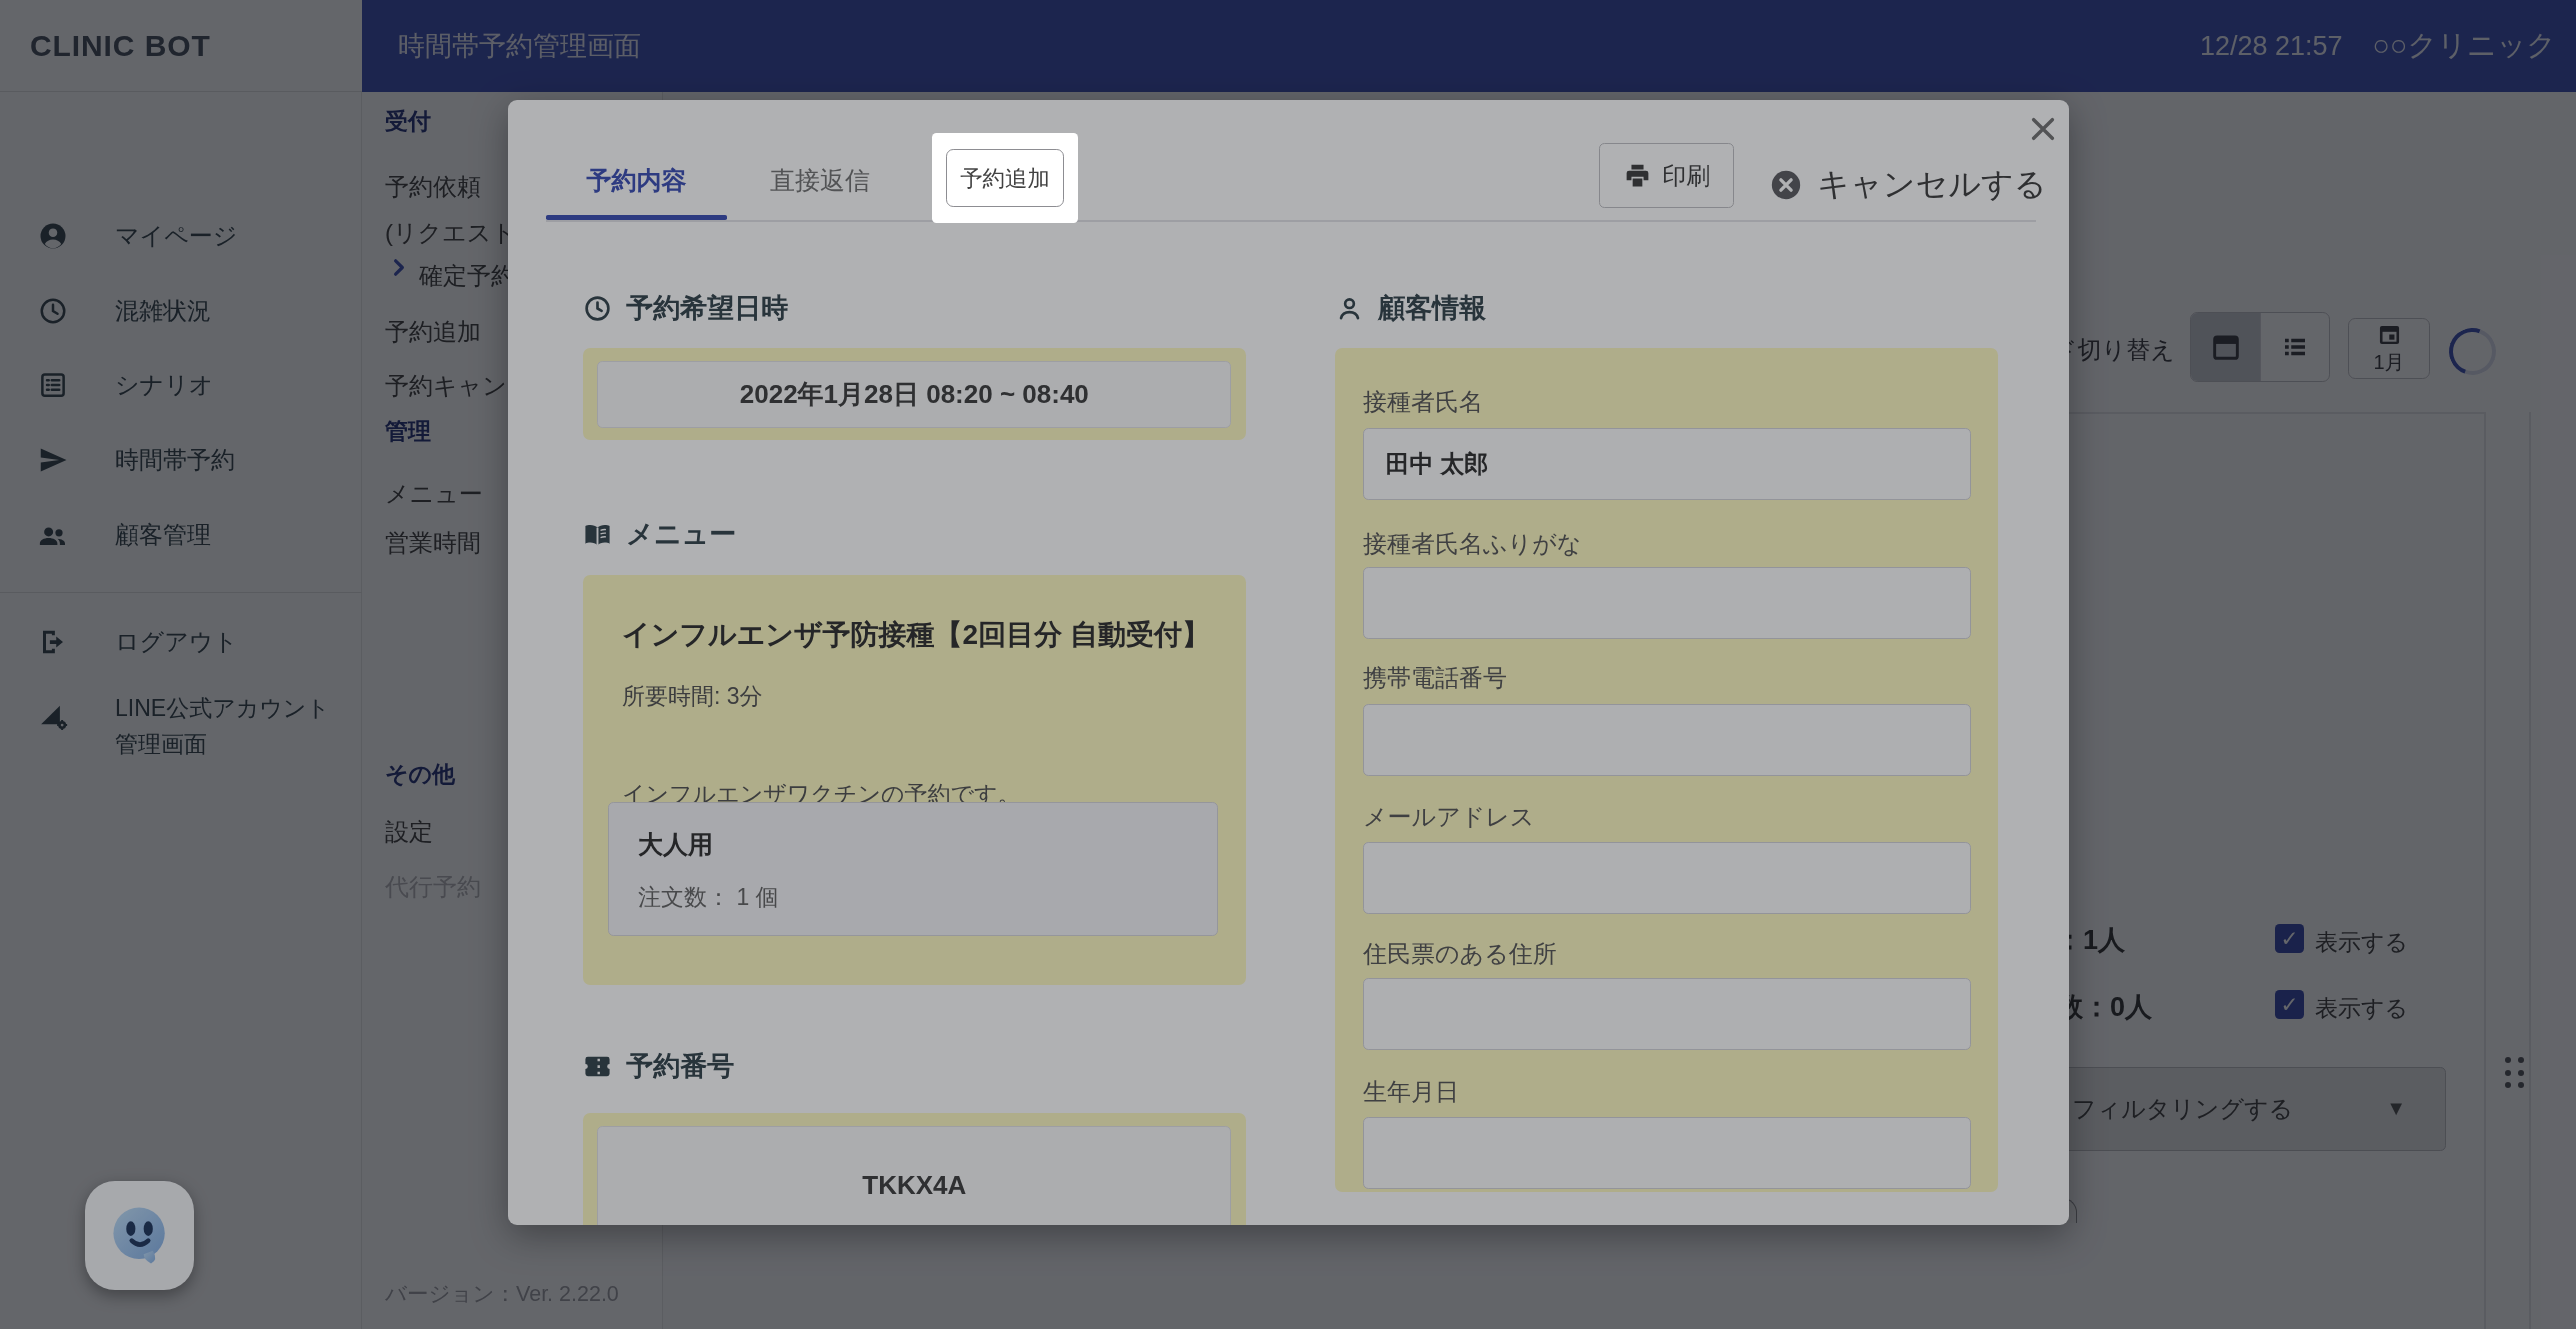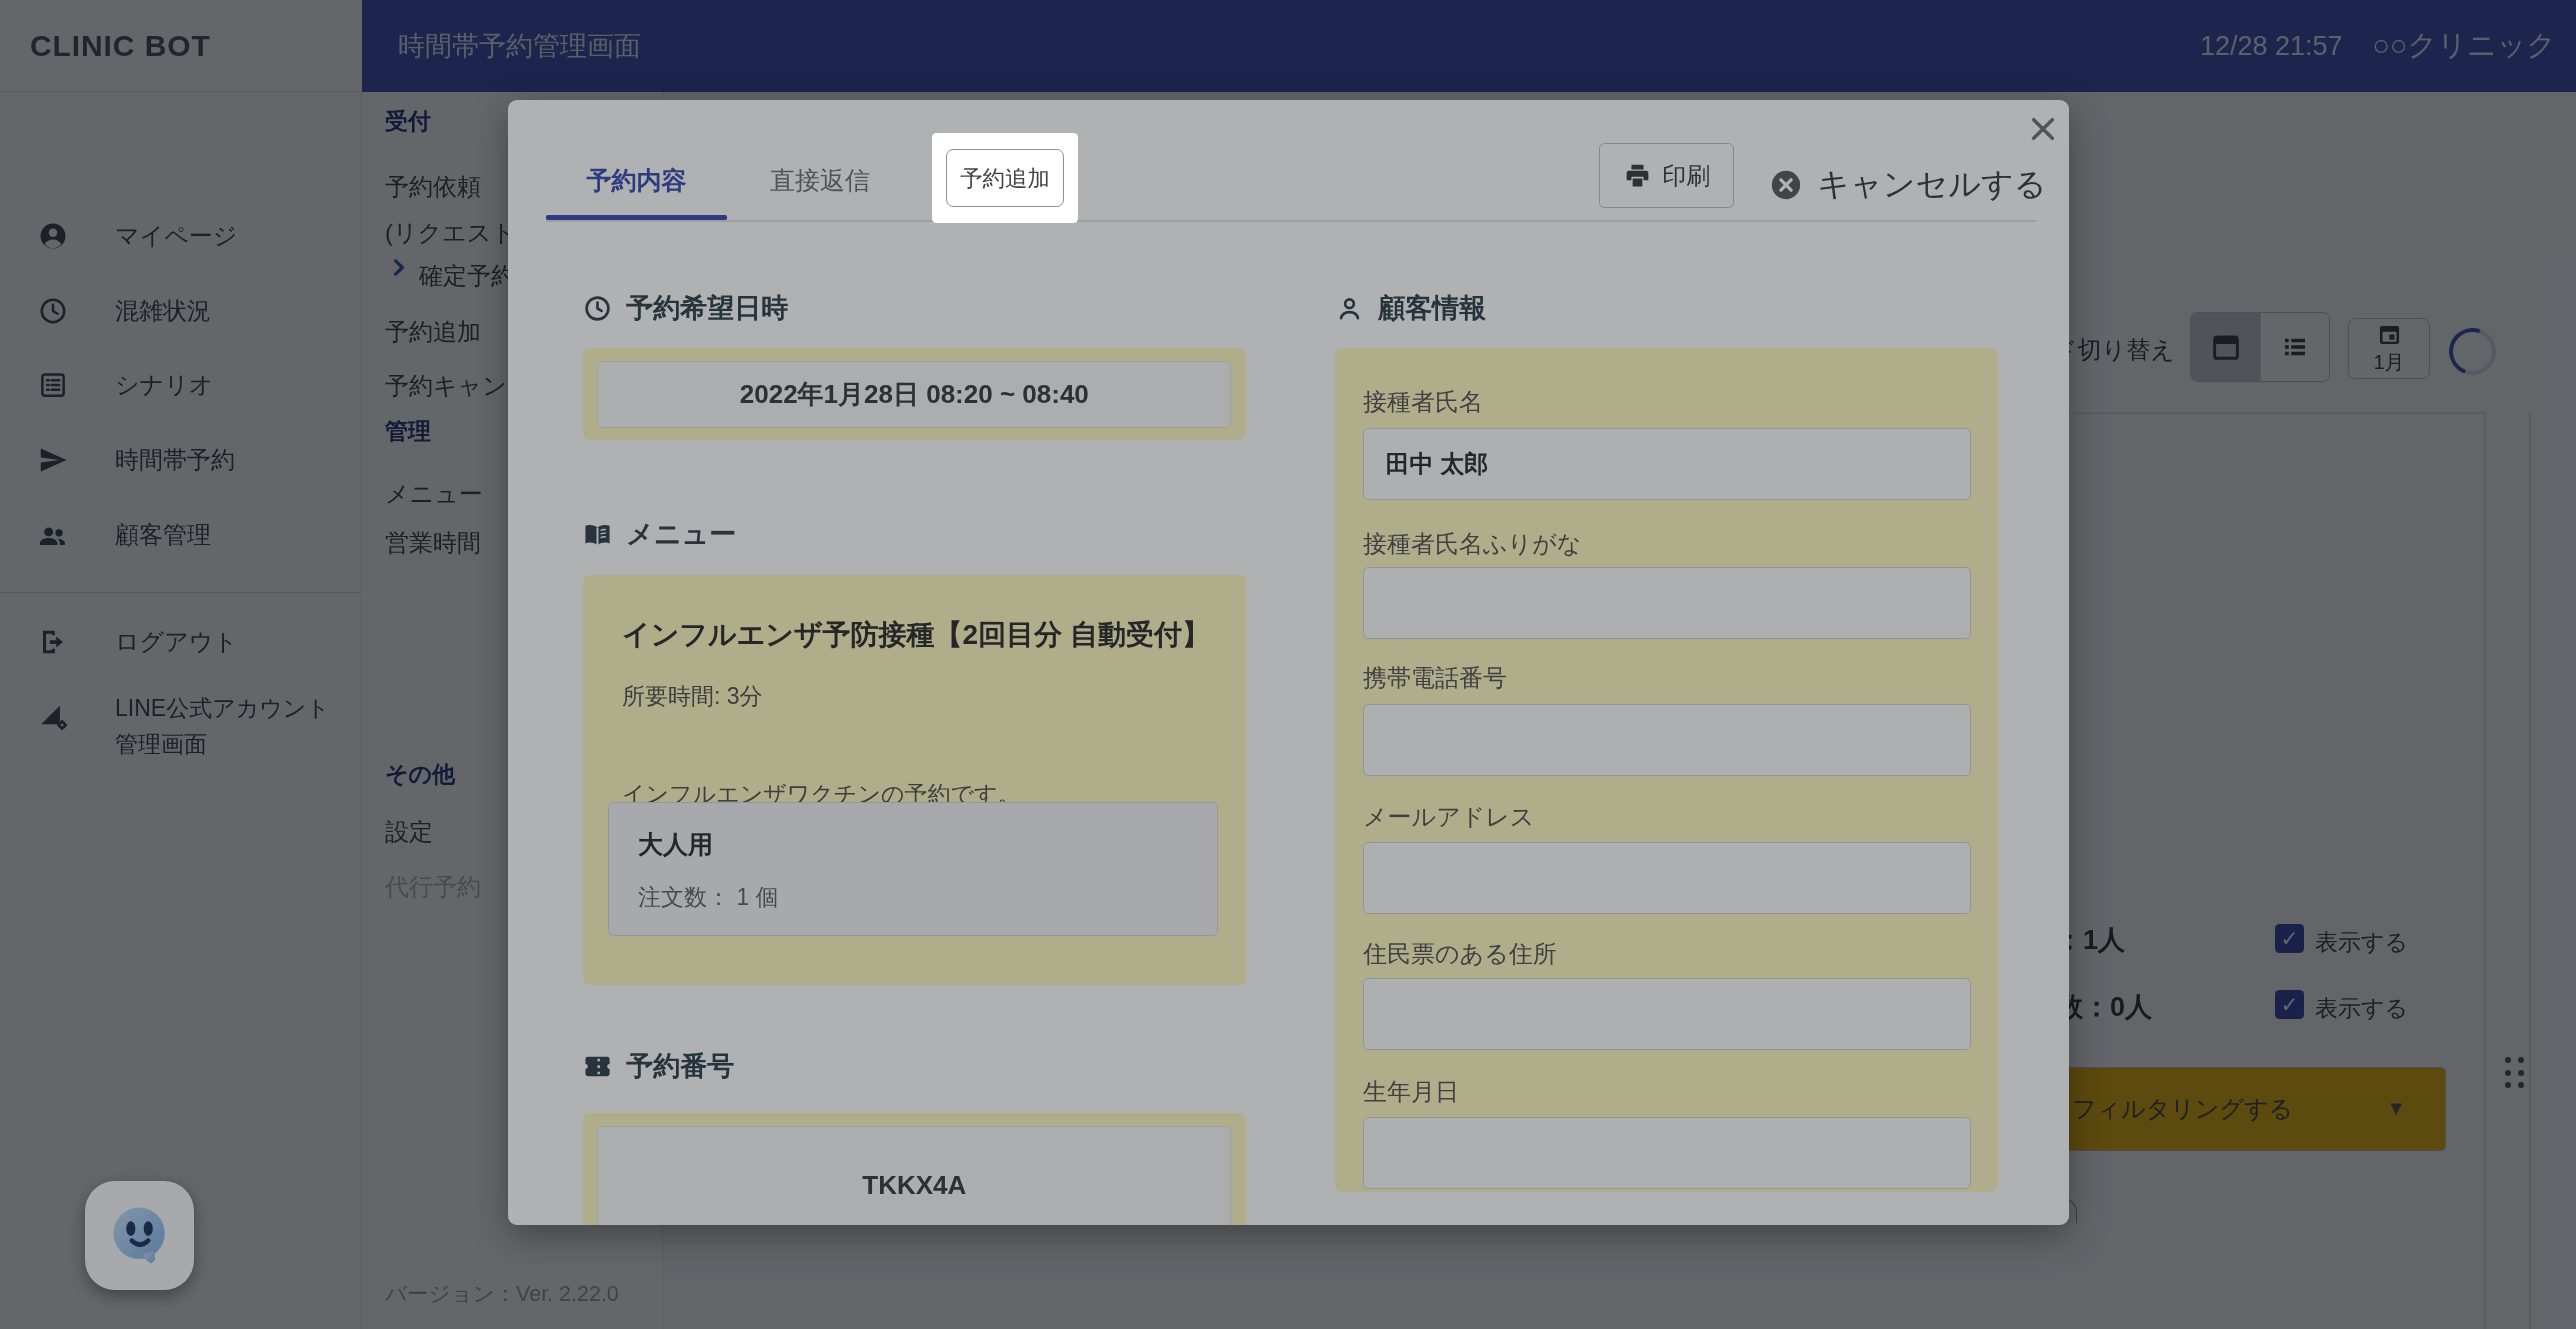--- a/index.html
+++ b/index.html
@@ -37,21 +37,21 @@
   .toggle-group { left:1527px; top:220px; width:140px; height:70px; border:1.8px solid #c2c2c6; border-radius:7.2px; display:flex; overflow:hidden; background:#fff; }
   .toggle-half { width:50%; height:100%; display:flex; align-items:center; justify-content:center; color:#3b3b40; }
   .toggle-half.active { background:#c9cdd2; }
   .toggle-half + .toggle-half { border-left:1.8px solid #d6d6da; }
   .month-btn { left:1685px; top:226px; width:82px; height:61px; border:1.8px solid #c2c2c6; border-radius:7.2px; background:#fff; display:flex; flex-direction:column; align-items:center; justify-content:center; color:#3b3b40; }
   .month-btn .mtxt { font-size:20px; margin-top:0.9px; }
   .spinner { left:1786px; top:236px; width:47px; height:47px; border-radius:50%; border:4.5px solid #d9dcec; border-top-color:#3f51b5; border-left-color:#3f51b5; transform:rotate(-25deg); }
   .stat { position:absolute; font-size:27px; font-weight:bold; color:#333; }
   .cbx { position:absolute; width:29px; height:29px; background:#3949ab; border-radius:4.5px; color:#fff; font-size:21.5px; display:flex; align-items:center; justify-content:center; }
   .cbx-label { position:absolute; font-size:23px; color:#424242; }
-  .filter-select { position:absolute; left:1378px; top:975px; width:405px; height:84px; border:1.8px solid #bdbdc2; border-radius:5.4px; background:#eab308; }
+  .filter-select { position:absolute; left:1378px; top:975px; width:405px; height:84px; border:1.8px solid #bdbdc2; border-radius:5.4px; background:#e5e5e5; }
   .filter-select .ph { position:absolute; left:30px; top:25px; font-size:24px; color:#424242; }
   .filter-select .caret { position:absolute; right:39px; top:29px; font-size:20px; color:#555; }
   .drag-handle { position:absolute; left:1842px; top:965px; display:grid; grid-template-columns:6.3px 6.3px; grid-auto-rows:6.3px; gap:6.3px; }
   .drag-handle i { background:#55565c; border-radius:50%; }
   .peek-corner { position:absolute; left:1387px; top:1106px; width:27px; height:25px; background:#f7f7f8; border-top:1.8px solid #909094; border-right:1.8px solid #909094; border-top-right-radius:14.3px; }
 
   
   #backdrop { left:0; top:0; width:2576px; height:1329px; background:rgba(8,10,18,0.45); z-index:100; }
   #tutorial-overlay { left:0; top:0; width:2576px; height:1329px; background:rgba(10,12,18,0.32); z-index:200; }
 

